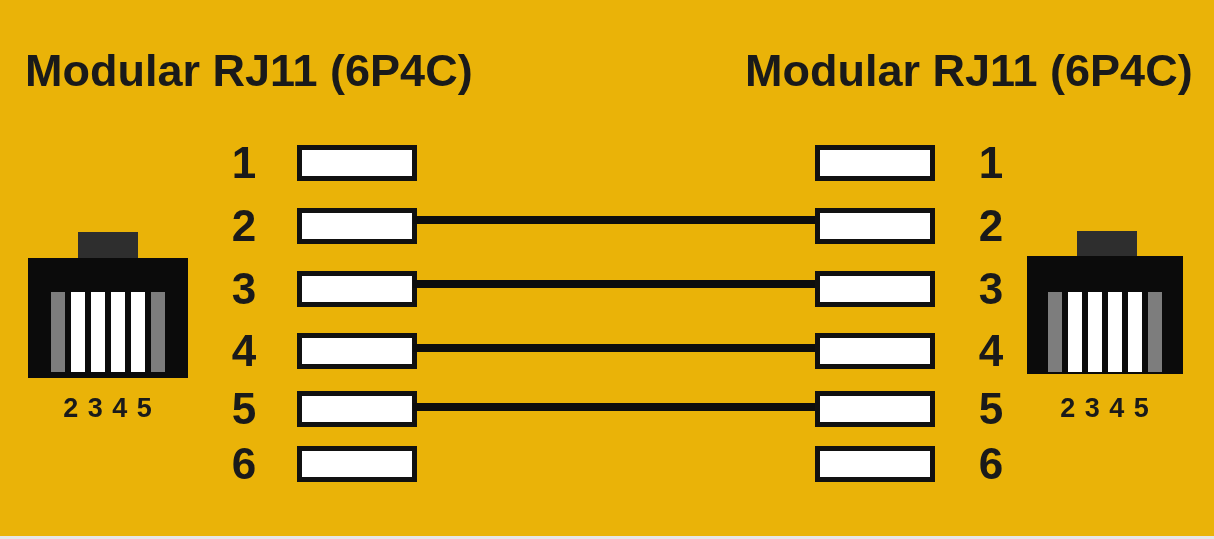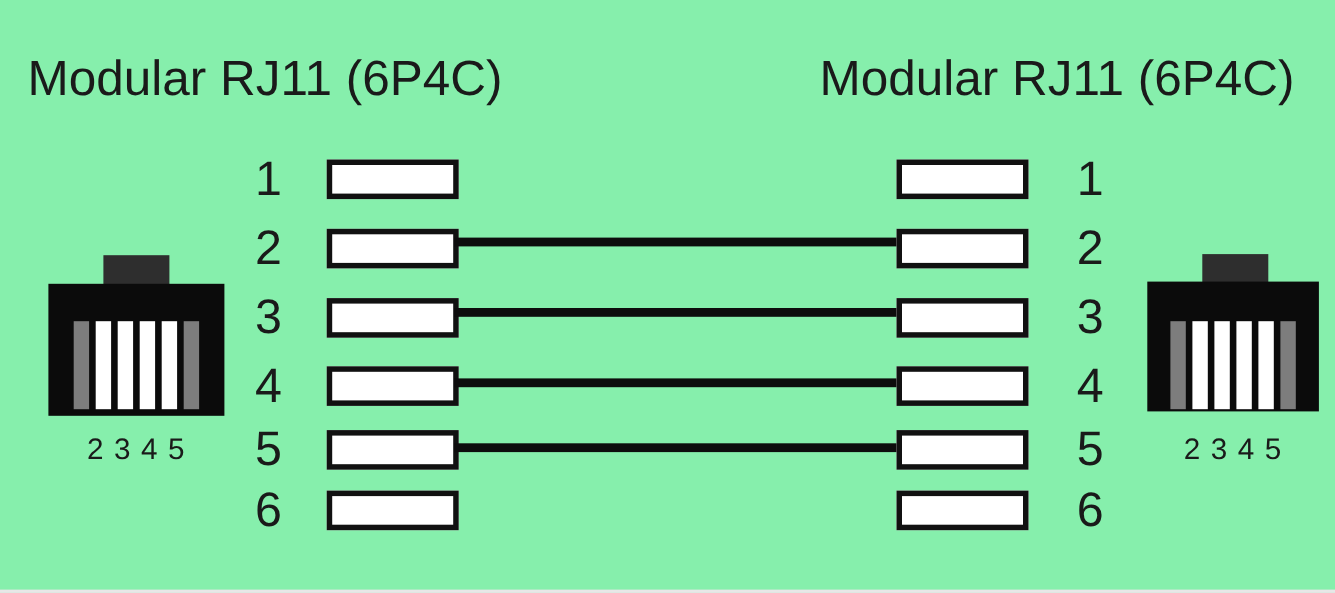--- a/index.html
+++ b/index.html
@@ -1,23 +1,24 @@
 <!DOCTYPE html>
 <html><head>
 <meta charset="utf-8">
 <style>
   html, body { margin: 0; padding: 0; background: #ffffff; }
   .canvas {
     position: relative;
     width: 1214px;
     height: 539px;
-    background: #86efac;
+    background: #eab308;
     overflow: hidden;
     font-family: "Liberation Sans", sans-serif;
     color: #1a1a1a;
+    font-weight: bold;
   }
 
   
   .title {
     position: absolute;
     top: 48px;
     font-size: 45px;
     line-height: 1;
     white-space: nowrap;
     color: #1a1a1a;
@@ -64,21 +65,21 @@
     width: 406px;
     height: 8px;
     background: #0d0d0d;
   }
   .wire-p2 { top: 216px; }
   .wire-p3 { top: 280px; }
   .wire-p4 { top: 344px; }
   .wire-p5 { top: 403px; }
 
   
-  .connector { position: absolute; margin-left: 16px; }
+  .connector { position: absolute; }
   .connector.left  { left: 28px;   top: 232px; width: 160px; height: 200px; }
   .connector.right { left: 1027px; top: 231px; width: 156px; height: 200px; }
 
   .connector .tab {
     position: absolute;
     left: 50px; top: 0;
     width: 60px; height: 30px;
     background: #2e2e2e;
   }
   .connector .body {

